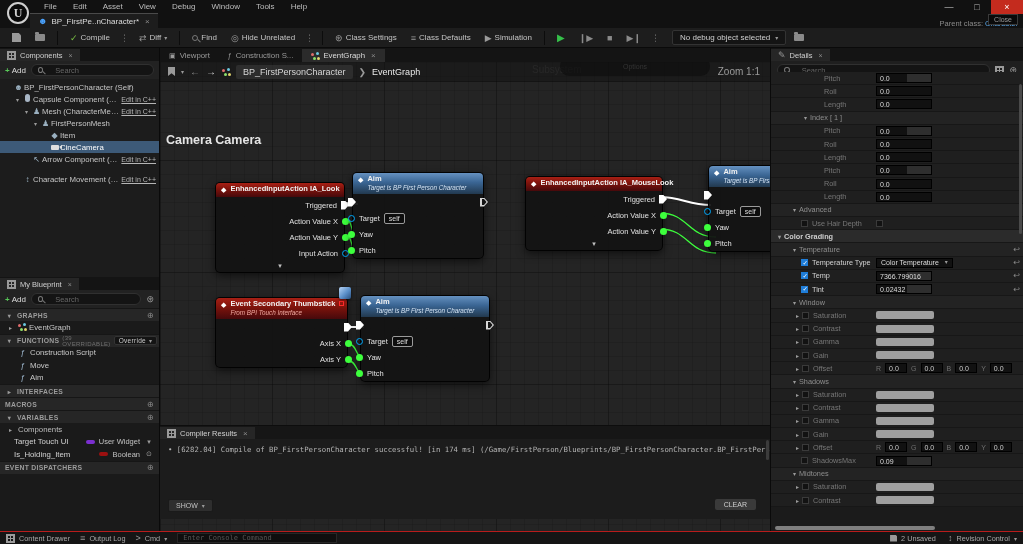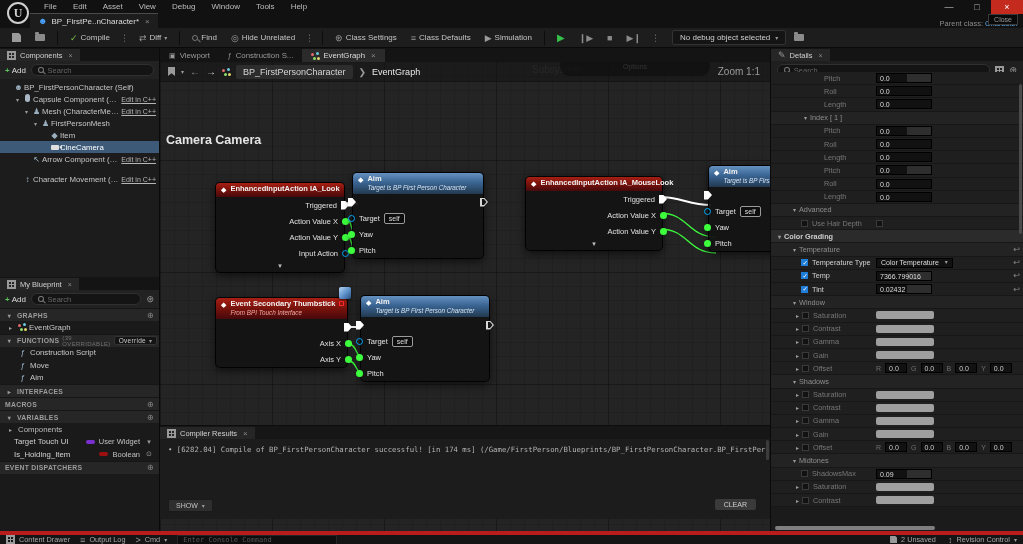--- a/index.html
+++ b/index.html
@@ -58,21 +58,21 @@
     background-size:112px 112px,112px 112px,14px 14px,14px 14px;}
   .detailscol{width:253px;background:#1b1b1b;border-left:1px solid #0a0a0a;position:relative;overflow:hidden;}
 
   
   .ptabbar{height:13px;background:#141414;display:flex;align-items:flex-end;}
   .ptab{display:flex;align-items:center;gap:4px;background:#262626;padding:1px 7px;font-size:7.5px;color:#d0d0d0;height:12px;}
   .ptab .tclose{font-size:7px;}
   .ptoolbar{height:18px;display:flex;align-items:center;gap:5px;background:#222;padding:0 5px;}
   .addbtn{display:flex;align-items:center;gap:2px;font-size:8px;color:#ddd;white-space:nowrap;}
   .addbtn b{color:#58c858;font-weight:bold;}
-  .searchbox{flex:1;display:flex;align-items:center;gap:4px;background:#141414;border:1px solid #303030;
+  .searchbox{flex:1;display:flex;align-items:center;gap:12px;background:#141414;border:1px solid #303030;
     border-radius:8px;height:12px;padding:0 6px;min-width:0;}
   .searchbox input{background:transparent;border:0;outline:0;color:#bbb;font-size:7.5px;width:100%;
     font-family:"Liberation Sans",sans-serif;}
   .searchbox input::placeholder{color:#666;}
   .gearico{color:#9a9a9a;font-size:9px;}
   .comp{height:229px;display:flex;flex-direction:column;}
   .mybp{flex:1;display:flex;flex-direction:column;}
   .treebody{flex:1;background:#1c1c1c;padding-top:2px;overflow:hidden;}
   .crow{display:flex;align-items:center;height:12px;font-size:7.8px;color:#c6c6c6;white-space:nowrap;overflow:hidden;}
   .crow.sel{background:#3d5a78;color:#fff;}
@@ -183,21 +183,21 @@
     font-size:7px;padding:0 3px;}
   .chlabel{color:#6f6f6f;font-size:7px;}
   .cb{width:7px;height:7px;border:1px solid #3a3a3a;background:#121212;flex:0 0 7px;position:relative;}
   .cb.on{background:#1f7dd8;border-color:#1f7dd8;}
   .cb.on::after{content:'✓';position:absolute;left:0.5px;top:-1.5px;font-size:6.5px;color:#fff;}
   .reset{position:absolute;right:3px;color:#8a8a8a;font-size:8px;}
   .vthumb{position:absolute;right:1px;top:36px;width:3px;height:150px;background:#4a4a4a;border-radius:2px;z-index:5;}
   .hthumb{position:absolute;bottom:1px;left:4px;width:160px;height:4px;background:#7f7f7f;border-radius:2px;z-index:5;}
 
   
-  .statusbar{height:13px;background:#151515;border-top:4px solid #b91c1c;display:flex;align-items:center;
+  .statusbar{height:13px;background:#151515;border-top:1px solid #b91c1c;display:flex;align-items:center;
     font-size:7.3px;color:#a8a8a8;padding:0 6px;gap:10px;}
   .sitem{display:flex;align-items:center;gap:4px;white-space:nowrap;}
   .console{width:160px;background:#0e0e0e;border:1px solid #262626;height:10px;display:flex;align-items:center;padding:0 5px;}
   .console input{background:transparent;border:0;outline:0;color:#999;font-size:7px;width:100%;
     font-family:"DejaVu Sans Mono",monospace;}
   .console input::placeholder{color:#555;}
   .sright{margin-left:auto;display:flex;gap:12px;align-items:center;padding-left:12px;}
 </style>
 </head>
 <body>
@@ -920,31 +920,31 @@
               <span class="chlabel">R</span>
               <span class="mini">0.0</span>
               <span class="chlabel">G</span>
               <span class="mini">0.0</span>
               <span class="chlabel">B</span>
               <span class="mini">0.0</span>
               <span class="chlabel">Y</span>
               <span class="mini">0.0</span>
             </span>
           </div>
+          <div class="drow">
+            <span class="cb" style="margin-left:30px"></span>
+            <span class="dim" style="margin-left:4px">ShadowsMax</span>
+    <span class="rval">
+              <span class="dinput spin">0.09</span>
+            </span>
+          </div>
           <div class="drow grp">
             <span class="exp" style="margin-left:19px">▾</span>
             <span>Midtones</span>
     <span class="rval"></span>
-          </div>
-          <div class="drow">
-            <span class="cb" style="margin-left:30px"></span>
-            <span class="dim" style="margin-left:4px">ShadowsMax</span>
-    <span class="rval">
-              <span class="dinput spin">0.09</span>
-            </span>
           </div>
           <div class="drow">
             <span class="exp" style="margin-left:22px">▸</span>
             <span class="cb"></span>
             <span class="dim" style="margin-left:4px">Saturation</span>
     <span class="rval">
               <span class="gbar"></span>
             </span>
           </div>
           <div class="drow">

